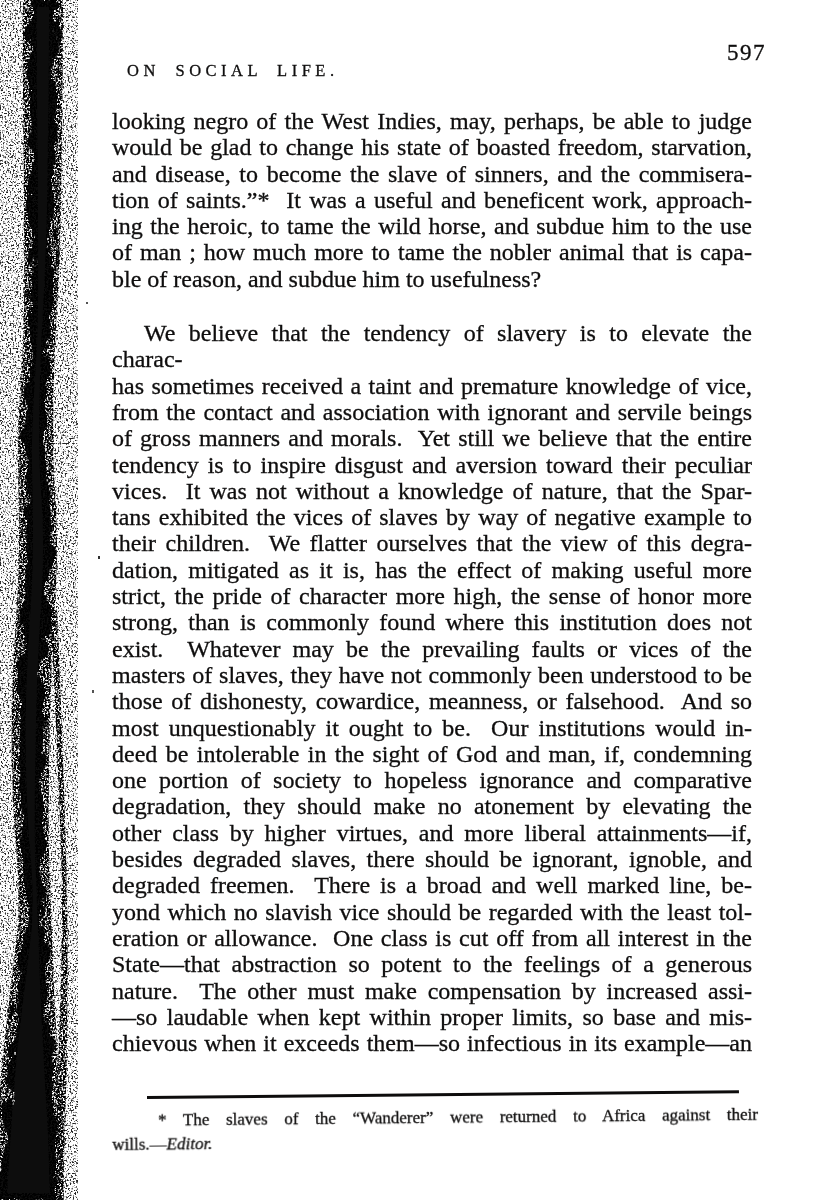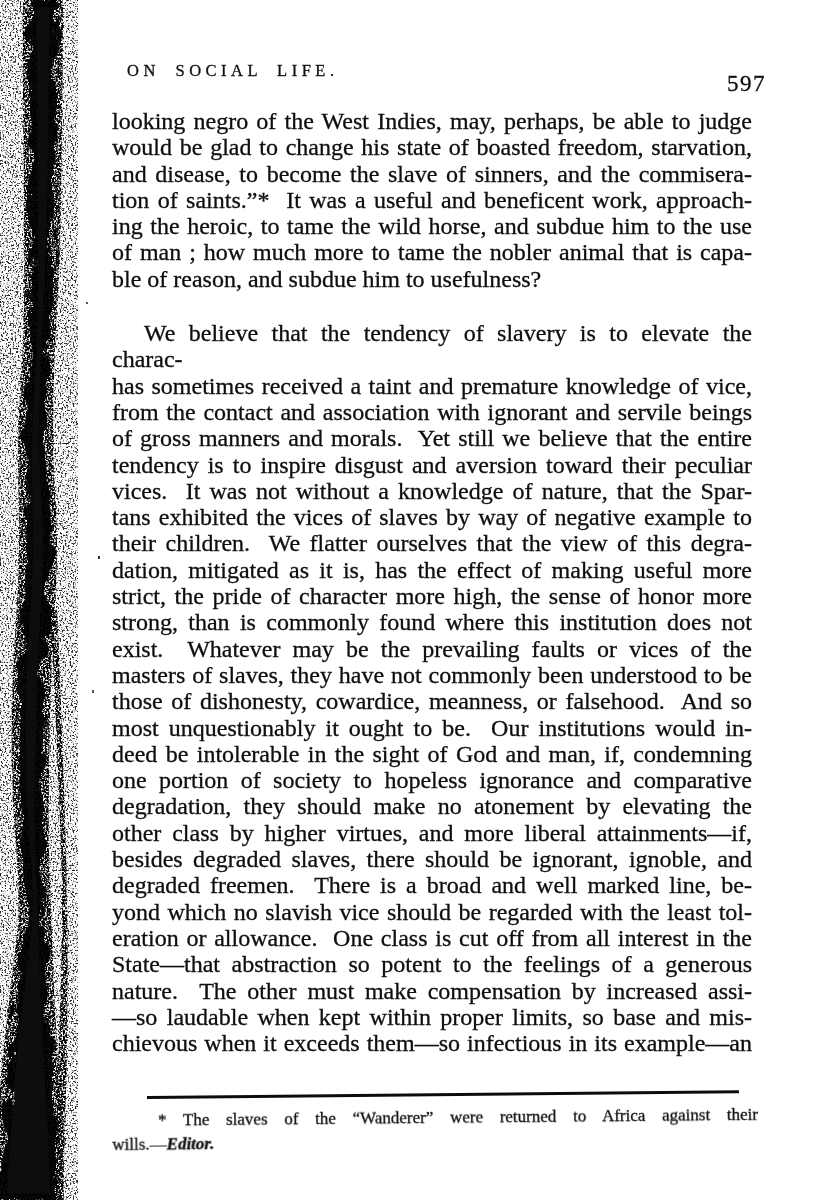--- a/index.html
+++ b/index.html
@@ -25,21 +25,21 @@
   .running-title {
     display: inline-block;
     transform: translateX(14px);
     font-size: 16.5px;
     letter-spacing: 4.5px;
     word-spacing: 7px;
     white-space: nowrap;
   }
   .page-number {
     position: absolute;
-    top: 71px; right: 69px;
+    top: 40px; right: 69px;
     font-size: 23px;
     letter-spacing: 1.5px;
   }
   
   .page-body {
     position: absolute;
     left: 112px; top: 108px; width: 640px;
     font-size: 24px;
     line-height: 26.3px;
   }
@@ -58,21 +58,21 @@
   .footnote {
     position: absolute;
     left: 112px; top: 1109px; width: 646px;
     font-size: 17px;
     line-height: 23.5px;
     transform: rotate(-0.55deg);
     transform-origin: left top;
   }
   .fn-line1 { text-indent: 46px; text-align: justify; text-align-last: justify; }
   .fn-line2 { text-align: left; }
-  .fn-line2 em { font-style: italic; font-weight: bold; }
+  .fn-line2 em { font-style: italic; font-weight: normal; }
   
   .binding {
     position: absolute;
     left: 0; top: 0;
   }
 </style>
 </head>
 <body>
 
 <div class="page">

